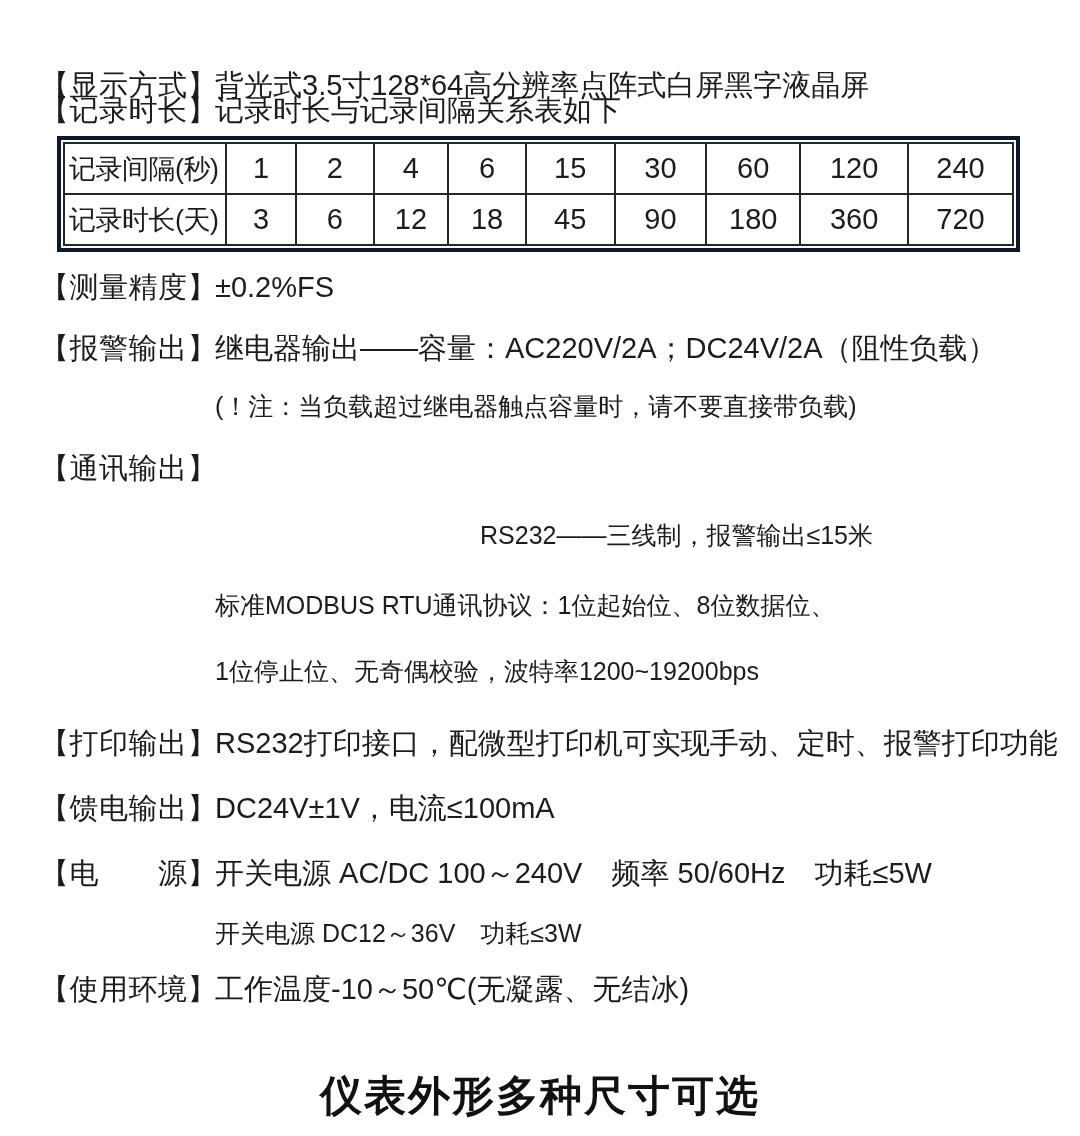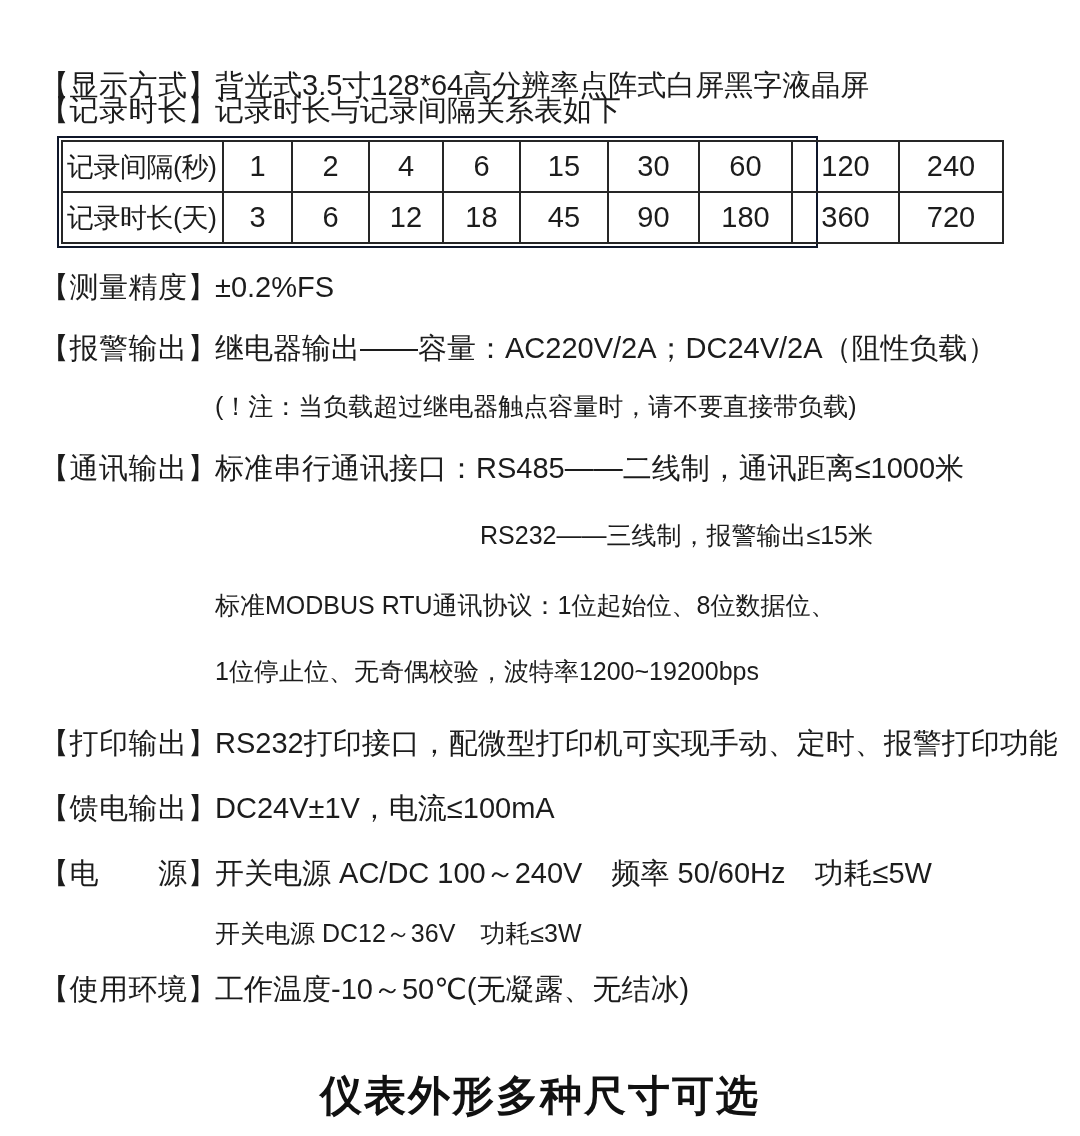--- a/index.html
+++ b/index.html
@@ -31,22 +31,22 @@
     position:absolute;
     font-size:25px;
     font-weight:500;
     line-height:34px;
     white-space:nowrap;
   }
   
   .tbl-wrap{
     position:absolute;
     left:57px;top:136px;
-    width:761px;
-    border:2px solid #0f172a;
+    width:963px;
+    border:4px solid #0f172a;
     padding:2px;
     box-sizing:border-box;
     background:#ffffff;
   }
   table.rec{
     border-collapse:collapse;
     table-layout:fixed;
     width:100%;
   }
   table.rec td{
@@ -140,21 +140,20 @@
   </div>
 
   <div class="row" style="top:331px;">
     <span class="label">【报警输出】</span>
     <span class="content">继电器输出——容量：AC220V/2A；DC24V/2A（阻性负载）</span>
   </div>
   <div class="cont" style="left:215px;top:389px;">(！注：当负载超过继电器触点容量时，请不要直接带负载)</div>
 
   <div class="row" style="top:451px;">
     <span class="label">【通讯输出】</span>
-    <span class="content">标准串行通讯接口：RS485——二线制，通讯距离≤1000米</span>
   </div>
   <div class="cont" style="left:480px;top:518px;">RS232——三线制，报警输出≤15米</div>
   <div class="cont" style="left:215px;top:588px;">标准MODBUS RTU通讯协议：1位起始位、8位数据位、</div>
   <div class="cont" style="left:215px;top:654px;">1位停止位、无奇偶校验，波特率1200~19200bps</div>
 
   <div class="row" style="top:726px;align-items:flex-end;">
     <span class="label">【打印输出】</span>
     <span class="content">RS232打印接口，配微型打印机可实现手动、定时、报警打印功能</span>
   </div>
 

